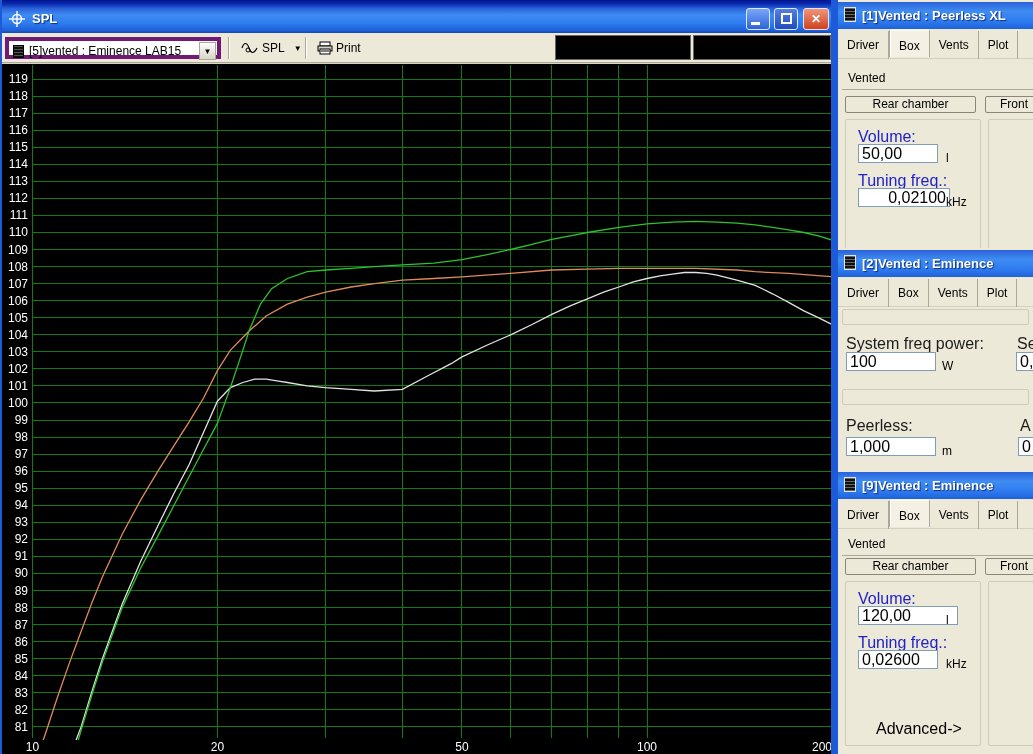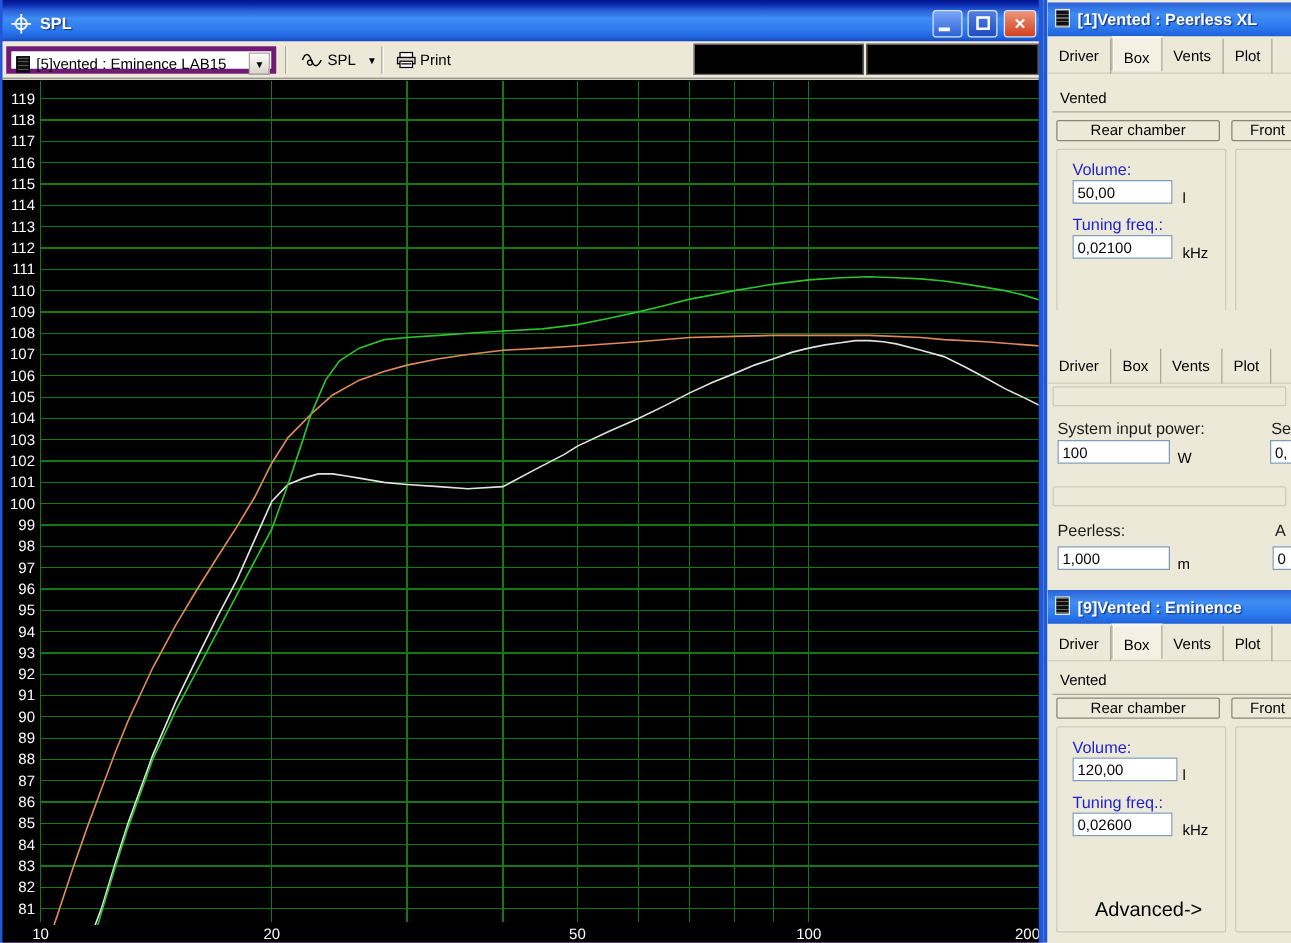--- a/index.html
+++ b/index.html
@@ -1,21 +1,21 @@
 <!DOCTYPE html>
 <html><head>
 <meta charset="utf-8">
 <style>
   * { margin:0; padding:0; box-sizing:border-box; }
   html,body { width:1033px; height:754px; overflow:hidden;
     font-family:"Liberation Sans", sans-serif; background:#ece9d8; }
 
   
   .spl-window { position:absolute; left:0; top:0; width:835px; height:754px;
-    border-left:2px solid #1c5ad8; border-right:4px solid #1c5ad8; background:#6d28d9; }
+    border-left:2px solid #1c5ad8; border-right:4px solid #1c5ad8; background:#7f1d1d; }
 
   .titlebar { position:absolute; left:0; top:0; width:829px; height:33px;
     background:linear-gradient(180deg,#00138c 0%,#0a2bb0 12%,#2a62d8 26%,#3f8cf3 45%,#2f7cf0 70%,#1e61d9 92%,#1748b8 100%); }
   .titlebar-icon { position:absolute; left:7px; top:11px; width:16px; height:16px; }
   .titlebar-text { position:absolute; left:30px; top:11px; color:#fff; font-weight:bold;
     font-size:13px; text-shadow:1px 1px 1px #10307a; }
   .tb-btn { position:absolute; top:8px; width:24px; height:22px; border-radius:3px;
     border:1px solid #dce8fa; color:#fff; font-size:12px; text-align:center; line-height:20px; }
   .btn-min   { left:744px; background:linear-gradient(180deg,#7aa7f8,#2e63d8); }
   .btn-max   { left:772px; background:linear-gradient(180deg,#5580e0,#1f4cc0); }
@@ -58,24 +58,24 @@
     font-size:12px; color:#000; border-bottom:1px solid #d4d0c0; }
   .tab { padding:7px 9px 0 9px; border-right:1px solid #aca899; height:28px; white-space:nowrap; }
   .tab.active { background:#f4f1e4; border:1px solid #aca899; border-bottom:none;
     border-top:2px solid #f8f6ee; margin-top:-2px; padding-top:8px; box-shadow:inset 1px 0 0 #fff; }
   .boxtype { position:absolute; left:4px; width:200px; border-bottom:1px solid #aca899;
     font-size:12px; color:#000; padding:3px 0 4px 6px; }
   .chamber-btn { position:absolute; height:17px; background:#ece9d8; border:1px solid #8a867a;
     border-radius:2px; font-size:12px; color:#000; text-align:center; line-height:15px;
     font-family:"Liberation Sans", sans-serif; }
   .groupbox { position:absolute; border:1px solid #cfcbb8; border-radius:2px; background:#ece9d8; }
-  .f-label { position:absolute; font-size:13px; color:#2121cc; white-space:nowrap; }
+  .f-label { position:absolute; font-size:16px; color:#2121cc; white-space:nowrap; }
   .f-label.dark { color:#1c1c1c; }
   .f-input { position:absolute; height:19px; background:#fff; border:1px solid #7f9db9;
-    font-size:12px; color:#000; padding:0 3px; font-family:"Liberation Sans", sans-serif; }
+    font-size:16px; color:#000; padding:0 3px; font-family:"Liberation Sans", sans-serif; }
   .f-unit { position:absolute; font-size:12px; color:#000; }
   .etched { position:absolute; left:4px; width:187px; height:16px;
     border:1px solid #cfcbb8; border-radius:2px; }
   .advanced { position:absolute; font-size:16px; color:#000; }
 </style>
 </head>
 <body>
 
 <div class="spl-window">
 
@@ -250,35 +250,39 @@
       <span class="tab">Plot</span>
     </div>
     <div class="boxtype" style="top:68px;">Vented</div>
     <button class="chamber-btn" style="left:7px; top:96px; width:131px;">Rear chamber</button>
     <button class="chamber-btn" style="left:147px; top:96px; width:120px; text-align:left; padding-left:14px;">Front</button>
     <div class="groupbox" style="left:7px; top:119px; width:136px; height:180px;">
       <span class="f-label" style="left:12px; top:8px;">Volume:</span>
       <input class="f-input" style="left: 12px; top: 24px; width: 80px;" value="50,00">
       <span class="f-unit" style="left:100px; top:31px;">l</span>
       <span class="f-label" style="left:12px; top:52px;">Tuning freq.:</span>
-      <input class="f-input" style="left: 12px; top: 68px; width: 80px;" value="0,02100">
+      <input class="f-input" style="left: 12px; top: 68px; width: 92px; text-align: right;" value="0,02100">
       <span class="f-unit" style="left:100px; top:75px;">kHz</span>
     </div>
     <div class="groupbox" style="left:150px; top:119px; width:120px; height:180px;"></div>
   </div>
 
   <div class="panel" style="top:248px; height:222px;">
+    <div class="p-titlebar">
+      <span class="p-icon"></span>
+      <span class="p-title">[2]Vented : Eminence</span>
+    </div>
     <div class="tabrow">
       <span class="tab">Driver</span>
       <span class="tab">Box</span>
       <span class="tab">Vents</span>
       <span class="tab">Plot</span>
     </div>
     <div class="etched" style="top:61px;"></div>
-    <span class="f-label dark" style="left:8px; top:87px;">System input power:</span>
+    <span class="f-label dark" style="left:8px; top:87px;">System freq power:</span>
     <input class="f-input" style="left: 8px; top: 104px; width: 90px;" value="100">
     <span class="f-unit" style="left:104px; top:111px;">W</span>
     <span class="f-label dark" style="left:179px; top:87px;">Se</span>
     <input class="f-input" style="left: 178px; top: 104px; width: 60px;" value="0,">
     <div class="etched" style="top:141px;"></div>
     <span class="f-label dark" style="left:8px; top:169px;">Peerless:</span>
     <input class="f-input" style="left: 8px; top: 189px; width: 90px;" value="1,000">
     <span class="f-unit" style="left:104px; top:196px;">m</span>
     <span class="f-label dark" style="left:182px; top:169px;">A</span>
     <input class="f-input" style="left: 180px; top: 189px; width: 60px;" value="0">
@@ -293,21 +297,21 @@
       <span class="tab">Driver</span>
       <span class="tab active">Box</span>
       <span class="tab">Vents</span>
       <span class="tab">Plot</span>
     </div>
     <div class="boxtype" style="top:64px;">Vented</div>
     <button class="chamber-btn" style="left:7px; top:88px; width:131px;">Rear chamber</button>
     <button class="chamber-btn" style="left:147px; top:88px; width:120px; text-align:left; padding-left:14px;">Front</button>
     <div class="groupbox" style="left:7px; top:111px; width:136px; height:165px;">
       <span class="f-label" style="left:12px; top:8px;">Volume:</span>
-      <input class="f-input" style="left: 12px; top: 24px; width: 84px;" value="120,00">
+      <input class="f-input" style="left: 12px; top: 24px; width: 100px;" value="120,00">
       <span class="f-unit" style="left:100px; top:31px;">l</span>
       <span class="f-label" style="left:12px; top:52px;">Tuning freq.:</span>
       <input class="f-input" style="left: 12px; top: 68px; width: 80px;" value="0,02600">
       <span class="f-unit" style="left:100px; top:75px;">kHz</span>
       <span class="advanced" style="left:30px; bottom:7px;">Advanced-&gt;</span>
     </div>
     <div class="groupbox" style="left:150px; top:111px; width:120px; height:165px;"></div>
   </div>
 </div>
 

